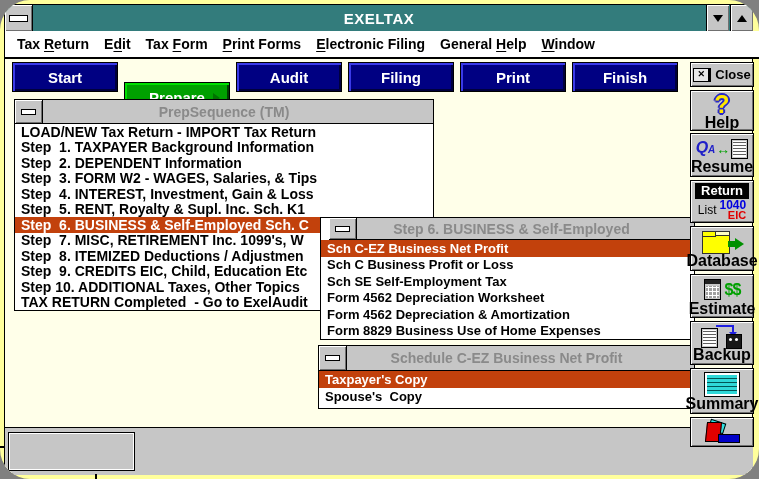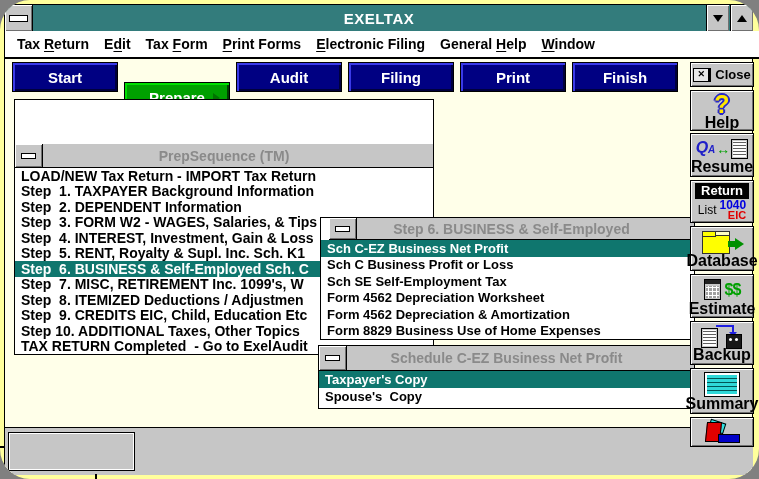--- a/index.html
+++ b/index.html
@@ -47,23 +47,23 @@
   
   .win{position:absolute;background:#fff;border:1px solid #000;box-sizing:border-box;}
   .tbar{position:relative;background:#C6C6C6;border-bottom:1px solid #000;display:flex;
         align-items:center;justify-content:center;color:#8A8A8A;font-weight:bold;font-size:14px;}
   .mbox{position:absolute;left:0;top:0;bottom:0;width:27px;background:#C6C6C6;border-right:1px solid #000;
         display:flex;align-items:center;justify-content:center;
         box-shadow:inset 1px 1px 0 #fff, inset -1px -1px 0 #707070;}
   .mbox .dash{width:13px;height:4px;background:#fff;border:1px solid #000;}
   .list{background:#fff;}
   .row{white-space:pre;font-weight:bold;color:#000;display:flex;align-items:center;padding-left:6px;}
-  .row.sel{background:#0f766e;color:#fff;}
+  .row.sel{background:#c2410c;color:#fff;}
   #prep-win{left:14px;top:99px;width:420px;z-index:3;}
-  #prep-win .tbar{height:23px;margin-top:44px;}
+  #prep-win .tbar{height:23px;}
   #prep-win .row{height:15.5px;font-size:14px;}
   #step6-win{left:320px;top:217px;width:375px;z-index:4;}
   #step6-win .tbar{height:21px;margin-left:8px;}
   #step6-win .row{height:16.5px;font-size:13px;}
   #cez-win{left:318px;top:345px;width:377px;z-index:5;}
   #cez-win .tbar{height:24px;}
   #cez-win .row{height:17px;font-size:13px;}
   #cez-win .list{padding-bottom:3px;}
 
   

